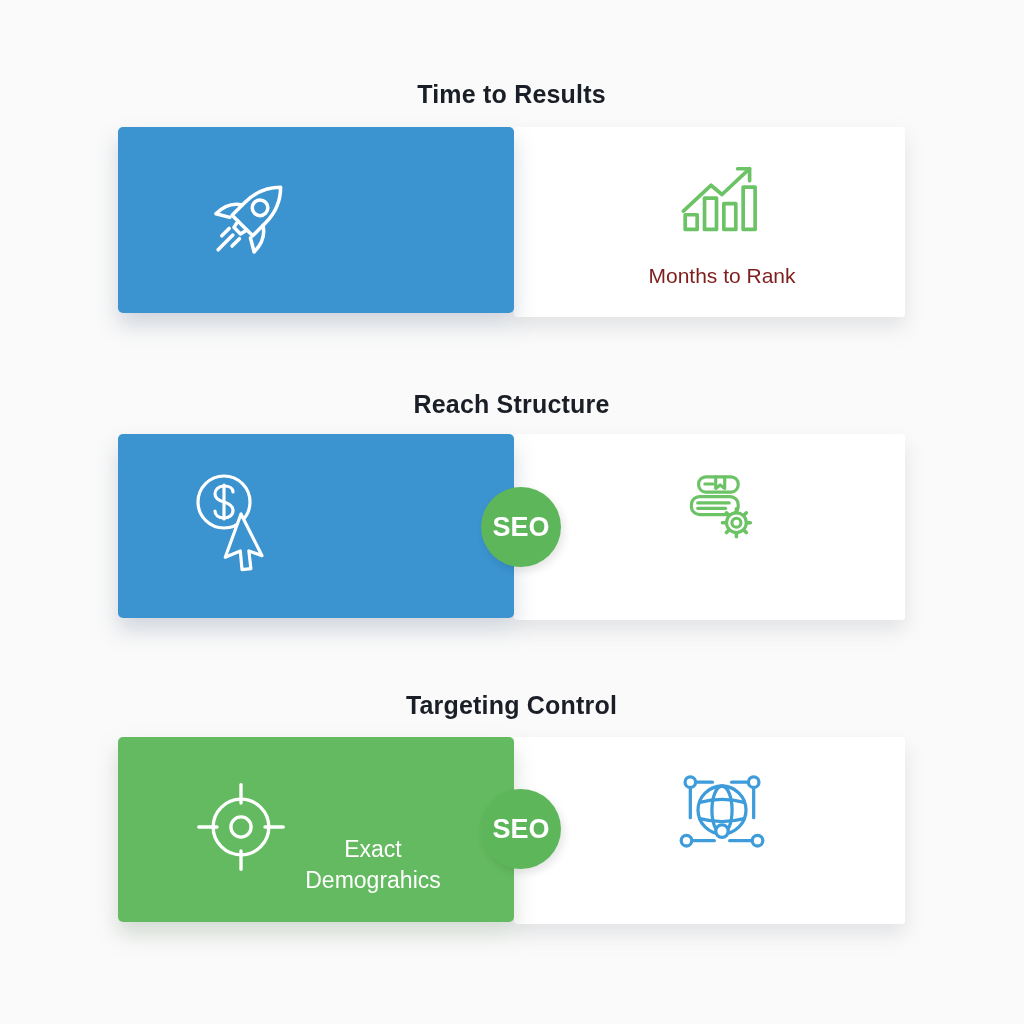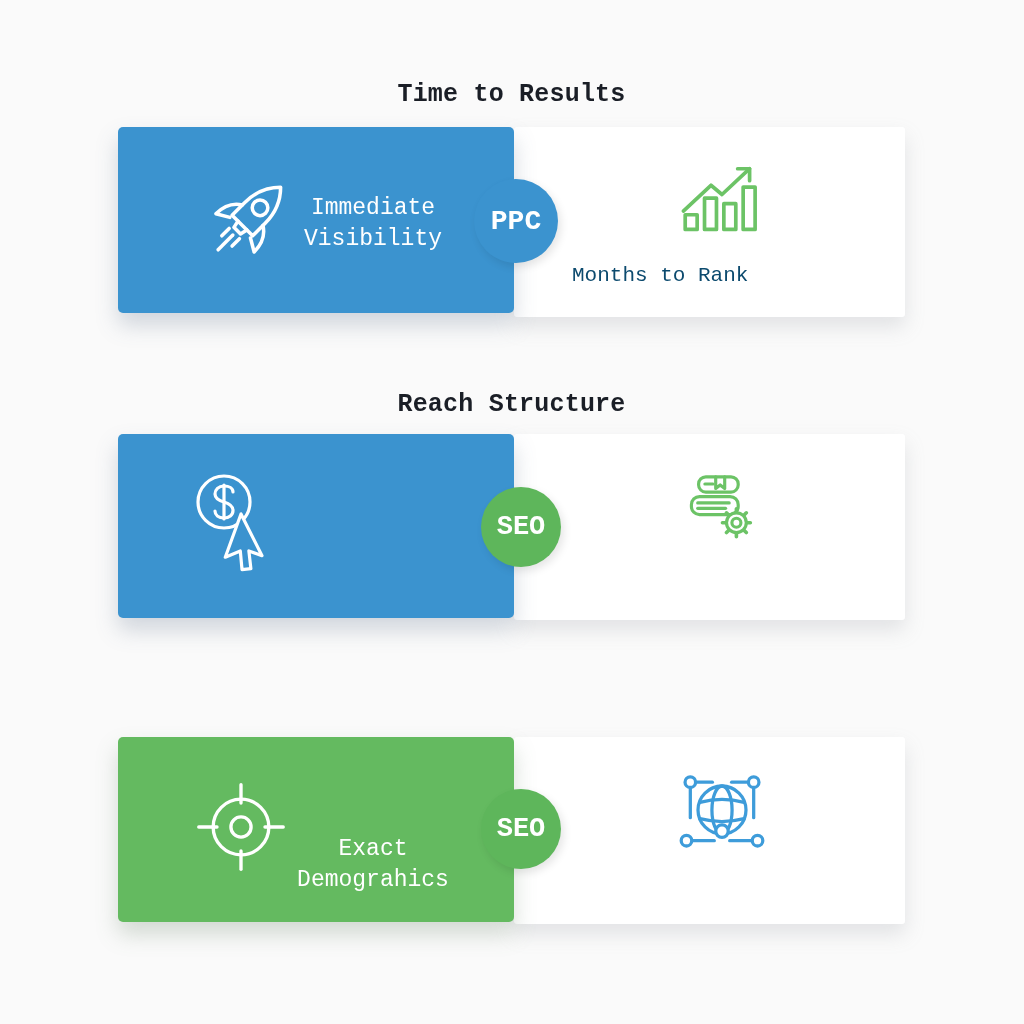--- a/index.html
+++ b/index.html
@@ -1,18 +1,18 @@
 <!DOCTYPE html>
 <html><head>
 <meta charset="utf-8">
 <style>
   html,body{margin:0;padding:0;background:#fafafa;}
   .canvas{
     position:relative;width:944px;height:1024px;background:#fafafa;
-    font-family:Liberation Mono, monospace;overflow:hidden;padding-left:11px;
+    font-family:Liberation Sans, sans-serif;overflow:hidden;padding-left:11px;
   }
   .title{
     position:absolute;left:118px;width:787px;text-align:center;
     font-size:25px;font-weight:700;color:#1a1e26;letter-spacing:.2px;z-index:1;
   }
   #t1{top:80px}#t2{top:390px}#t3{top:691px}
 
   .panel{position:absolute;left:118px;width:396px;border-radius:5px;z-index:2;}
   .panel.blue{background:#3B93CF;box-shadow:0 12px 22px rgba(90,110,135,.26);}
   .panel.green{background:#64BA60;box-shadow:0 12px 22px rgba(95,125,95,.26);}
@@ -42,21 +42,21 @@
   .icon svg{display:block;width:100%;height:100%;}
 
   .left-label{
     position:absolute;color:#ffffff;font-size:23px;line-height:31px;text-align:center;z-index:3;
   }
   #l1{left:283px;top:193px;width:180px;}
   #l2{left:252px;top:510px;width:240px;}
   #l3{left:278px;top:834px;width:190px;}
 
   .right-label{
-    position:absolute;color:#0c4a6e;font-size:21px;line-height:30px;text-align:left;z-index:2;
+    position:absolute;color:#7f1d1d;font-size:21px;line-height:30px;text-align:center;z-index:2;
   }
   #rl1{left:572px;top:261px;width:300px;}
   #rl2{left:554px;top:563px;width:340px;}
   #rl3{left:572px;top:867px;width:300px;}
 </style>
 </head>
 <body>
 
 <div class="canvas">
 
@@ -72,23 +72,21 @@
         <circle cx="50" cy="32" r="7.5"></circle>
         <path d="M36 42 C28 47 24 56 24 66 L36 59"></path>
         <path d="M64 42 C72 47 76 56 76 66 L64 59"></path>
         <path d="M44 56 L45.5 63 L54.5 63 L56 56"></path>
         <path d="M43 67 L43 77"></path>
         <path d="M50 69 L50 89"></path>
         <path d="M57 67 L57 77"></path>
       </g>
     </svg>
   </span>
-  <div class="left-label" id="l1">Immediate Visibility</div>
 
-  <div class="badge" id="b1">PPC</div>
 
   <span class="icon" id="ri1">
     <svg viewBox="0 0 100 100" fill="none" stroke="#6CC366" stroke-width="4" stroke-linecap="round" stroke-linejoin="round">
       <rect x="10" y="66" width="13" height="16"></rect>
       <rect x="31" y="48" width="13" height="34"></rect>
       <rect x="52" y="54" width="13" height="28"></rect>
       <rect x="73" y="36" width="13" height="46"></rect>
       <path d="M8 62 L38 34 L50 44 L80 16"></path>
       <path d="M67 16 L80 16 L80 29"></path>
     </svg>
@@ -120,20 +118,21 @@
       <path d="M23 41 L58 41"></path>
       <path d="M23 47 L54 47"></path>
       <g stroke-width="4">
         <path d="M77 63 L81.5 63 M73.8 70.8 L77 74 M66 74 L66 78.5 M58.2 70.8 L55 74 M55 63 L50.5 63 M58.2 55.2 L55 52 M66 52 L66 47.5 M73.8 55.2 L77 52"></path>
       </g>
       <circle cx="66" cy="63" r="11" fill="#ffffff"></circle>
       <circle cx="66" cy="63" r="5"></circle>
     </svg>
   </span>
 
+  <div class="title" id="t3">Targeting Control</div>
 
   <div class="panel green" id="p3"></div>
   <div class="card" id="c3"></div>
 
   <span class="icon" id="i3">
     <svg viewBox="0 0 100 100" fill="none" stroke="#ffffff" stroke-width="3.5" stroke-linecap="round" stroke-linejoin="round">
       <circle cx="50" cy="50" r="29"></circle>
       <circle cx="50" cy="50" r="10.5"></circle>
       <path d="M50 6 L50 25"></path>
       <path d="M50 75 L50 94"></path>

